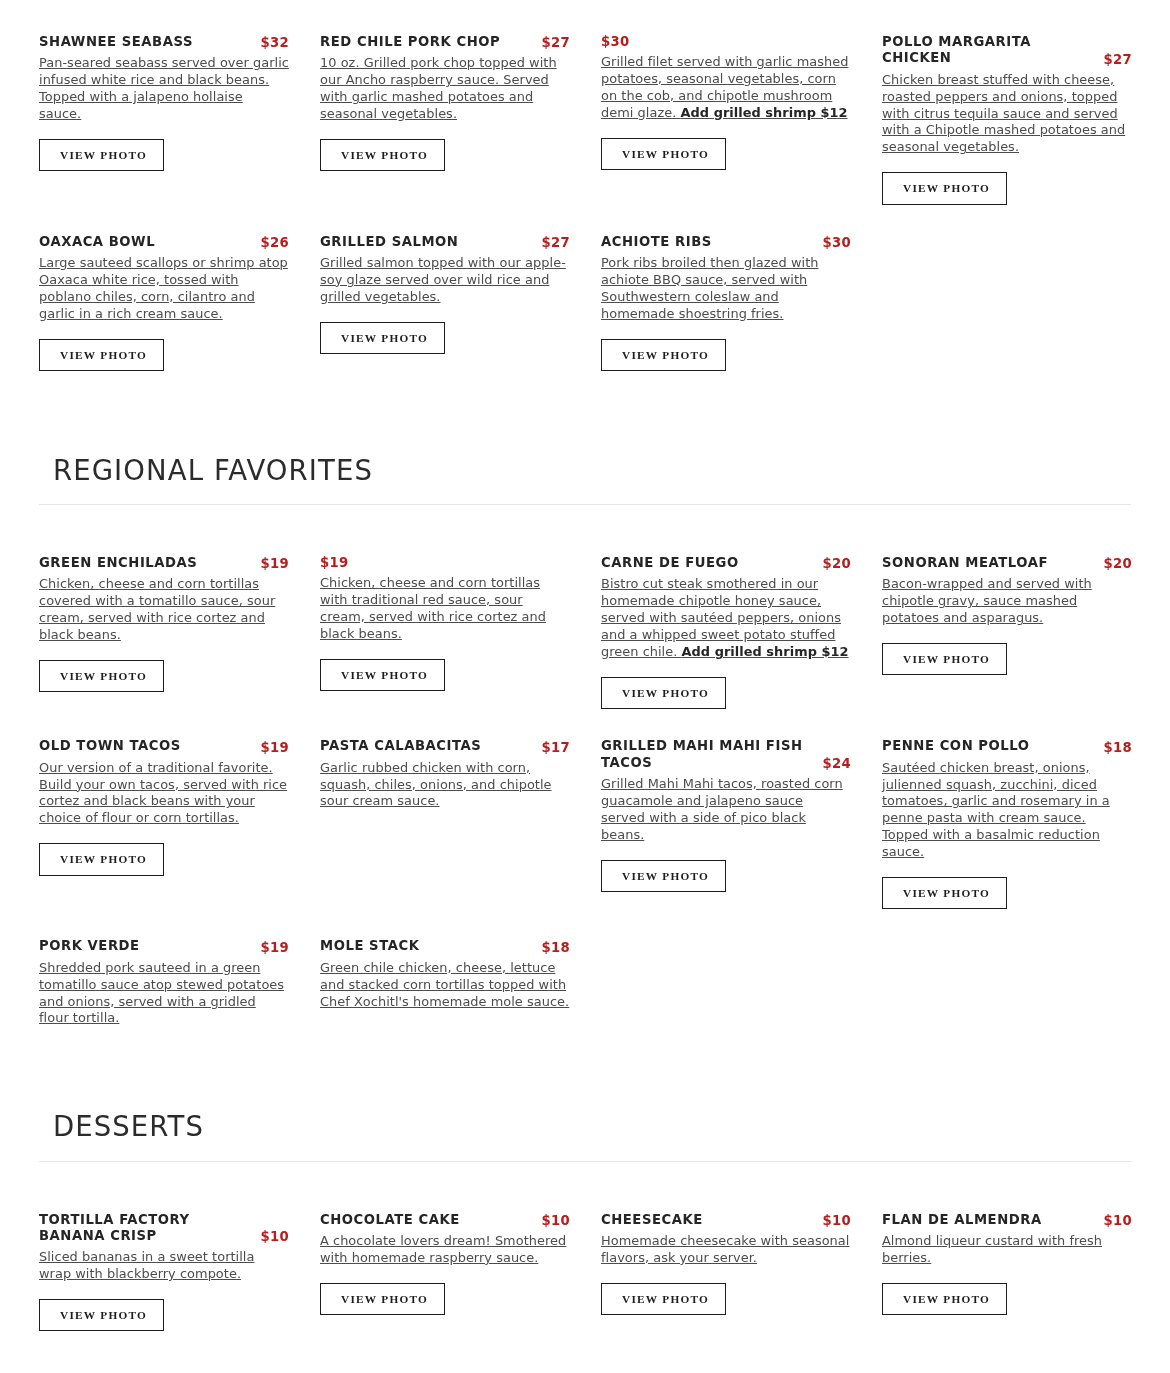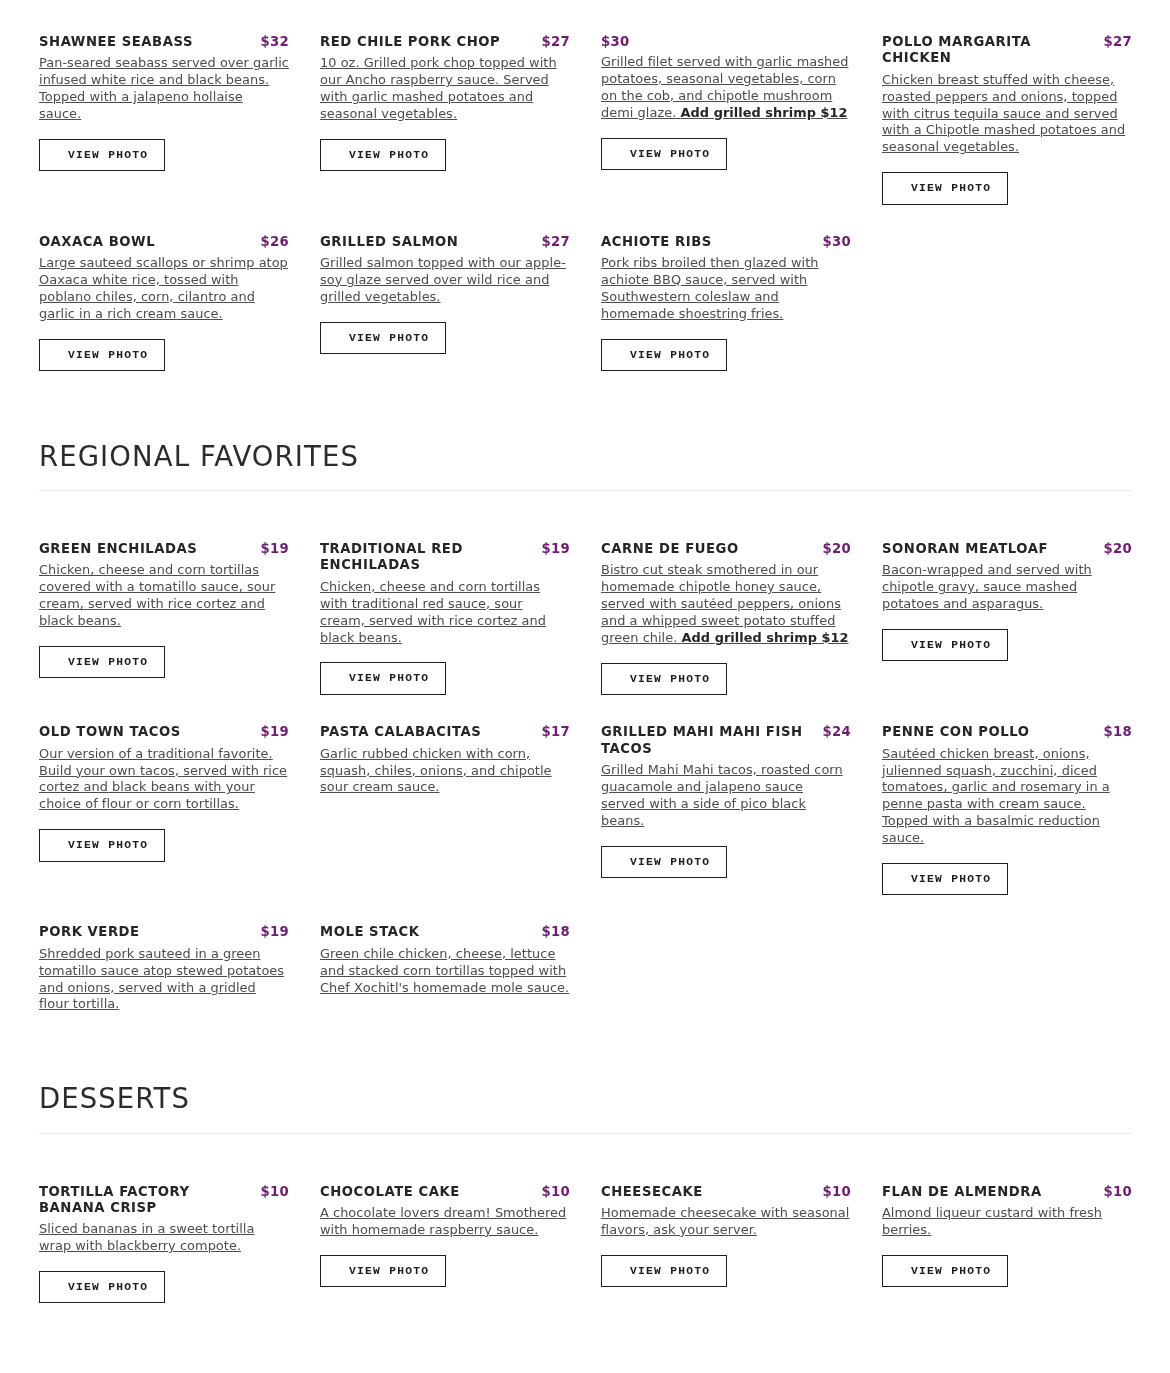--- a/index.html
+++ b/index.html
@@ -36,73 +36,73 @@
     width: 250px;
     box-sizing: border-box;
   }
   .item.empty {
     visibility: hidden;
   }
 
   .item-head {
     display: flex;
     justify-content: space-between;
-    align-items: flex-start;
+    align-items: flex-end;
     gap: 16px;
   }
   .item-name {
     font-size: 13.2px;
     font-weight: 700;
     letter-spacing: 0.55px;
     color: #252525;
     line-height: 1.24;
     text-transform: uppercase;
     flex: 1 1 auto;
   }
   .item-price {
     font-size: 13.2px;
     font-weight: 700;
     letter-spacing: 0.3px;
-    color: #701a75;
+    color: #b91c1c;
     white-space: nowrap;
     flex: 0 0 auto;
   }
 
   .item-desc {
     margin-top: 5px;
     font-size: 12.9px;
     line-height: 16.9px;
     color: #4c4c4c;
     letter-spacing: 0.05px;
     text-decoration: underline;
   }
   .item-desc .addon {
     font-weight: 700;
     color: #252525;
   }
 
   .view-photo {
     display: inline-block;
     margin-top: 16px;
-    padding: 10px 16px 9px 28px;
+    padding: 10px 16px 9px 20px;
     border: 1px solid #1d1d1d;
     background: transparent;
-    font-family: Liberation Mono, monospace;
+    font-family: Liberation Serif, serif;
     font-size: 11.3px;
     font-weight: 700;
     letter-spacing: 1.25px;
     color: #1d1d1d;
     line-height: 1;
     cursor: pointer;
     text-transform: uppercase;
   }
 
   
   .section-heading {
-    margin: 0;
+    margin: 14px;
     font-size: 27.5px;
     font-weight: 400;
     letter-spacing: 1.1px;
     color: #2b2b2b;
     line-height: 1.1;
   }
   .section-rule {
     height: 1px;
     background: #e6e6e6;
     margin-top: 19px;
@@ -156,21 +156,20 @@
       <div class="sp-presec"></div>
       <h2 class="section-heading">REGIONAL FAVORITES</h2>
       <div class="section-rule"></div>
       <div class="sp-afterrule"></div>
       <div class="menu-grid">
         <div class="item"><div class="item-head">
             <div class="item-name">GREEN ENCHILADAS</div>
             <div class="item-price">$19</div>
           </div><div class="item-desc">Chicken, cheese and corn tortillas covered with a tomatillo sauce, sour cream, served with rice cortez and black beans.</div><button class="view-photo">VIEW PHOTO</button></div>
         <div class="item"><div class="item-head">
-            <div class="item-name">TRADITIONAL RED ENCHILADAS</div>
             <div class="item-price">$19</div>
           </div><div class="item-desc">Chicken, cheese and corn tortillas with traditional red sauce, sour cream, served with rice cortez and black beans.</div><button class="view-photo">VIEW PHOTO</button></div>
         <div class="item"><div class="item-head">
             <div class="item-name">CARNE DE FUEGO</div>
             <div class="item-price">$20</div>
           </div><div class="item-desc">Bistro cut steak smothered in our homemade chipotle honey sauce, served with sautéed peppers, onions and a whipped sweet potato stuffed green chile. <span class="addon">Add grilled shrimp $12</span></div><button class="view-photo">VIEW PHOTO</button></div>
         <div class="item"><div class="item-head">
             <div class="item-name">SONORAN MEATLOAF</div>
             <div class="item-price">$20</div>
           </div><div class="item-desc">Bacon-wrapped and served with chipotle gravy, sauce mashed potatoes and asparagus.</div><button class="view-photo">VIEW PHOTO</button></div>

